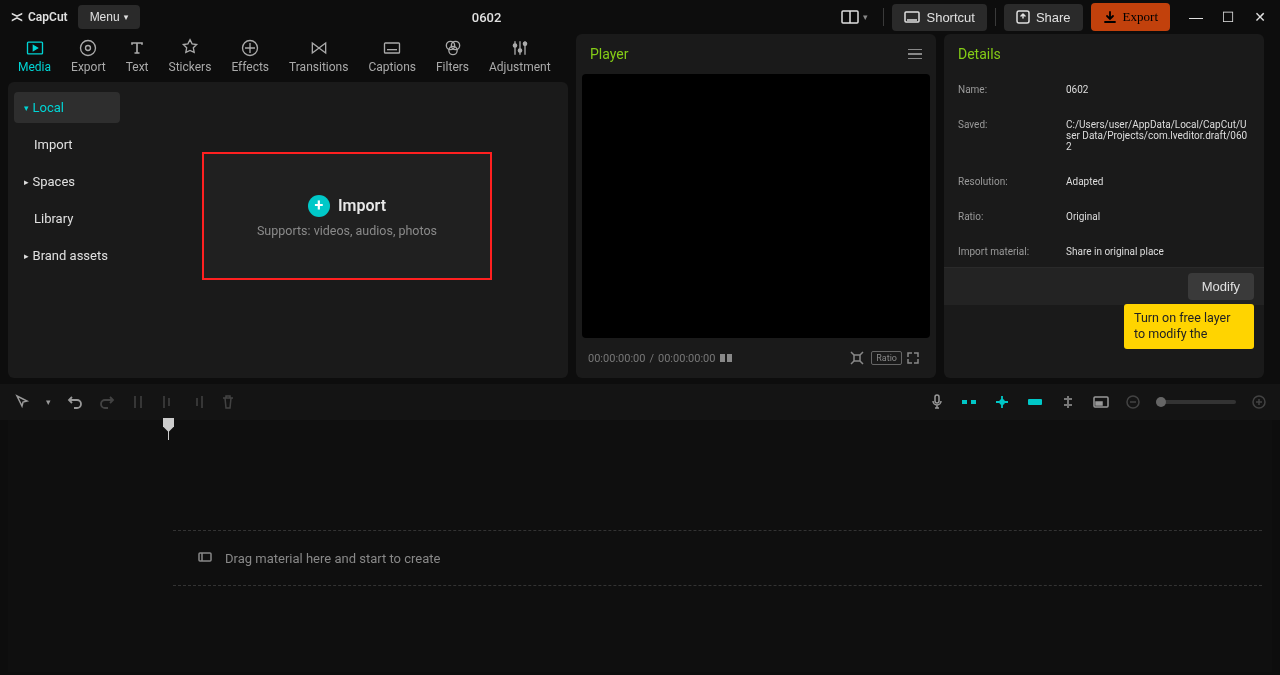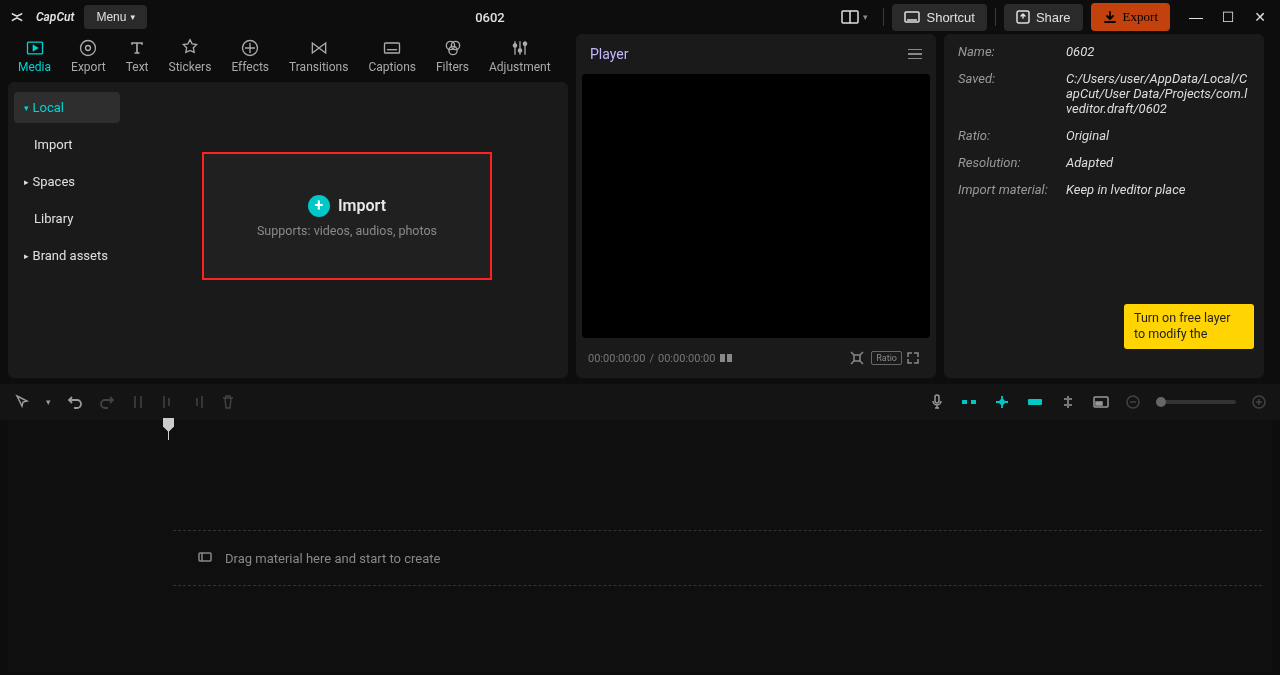--- a/index.html
+++ b/index.html
@@ -15,24 +15,23 @@
 .titlebar {
   height: 34px;
   display: flex;
   align-items: center;
   padding: 0 10px;
   gap: 10px;
 }
 .logo {
   display: flex;
   align-items: flex-start;
-  gap: 12px;
+  gap: 4px;
   font-weight: 600;
   font-size: 12px;
-  font-style: italic;
 }
 .logo-icon {
   width: 14px;
   height: 14px;
   display: inline-flex;
   align-items: center;
 }
 .menu-btn {
   background: #2a2a2a;
   border: none;
@@ -211,21 +210,21 @@
   flex-direction: column;
   position: relative;
 }
 .panel-header {
   height: 40px;
   display: flex;
   align-items: center;
   justify-content: space-between;
   padding: 0 14px;
   font-size: 14px;
-  color: #c4b5fd;
+  color: #84cc16;
 }
 .hamburger {
   display: flex;
   flex-direction: column;
   gap: 3px;
   cursor: pointer;
 }
 .hamburger span {
   width: 14px;
   height: 1.5px;
@@ -266,25 +265,24 @@
   background: #1a1a1a;
   border-radius: 6px;
   display: flex;
   flex-direction: column;
   position: relative;
 }
 .details-body {
   padding: 10px 14px;
   display: flex;
   flex-direction: column;
-  gap: 12px;
-  font-size: 13px;
+  gap: 24px;
+  font-size: 10px;
   color: #ccc;
   overflow: hidden;
-  font-style: italic;
 }
 .detail-row {
   display: flex;
 }
 .detail-label {
   width: 108px;
   color: #999;
   flex-shrink: 0;
 }
 .detail-value {
@@ -575,43 +573,49 @@
       <div class="ratio-box">Ratio</div>
       <div class="ctrl-icon">
         <svg width="14" height="14" viewBox="0 0 14 14" fill="none" stroke="currentColor" stroke-width="1.5">
             <path d="M2 6V2h4M12 8v4H8M8 2h4v4M6 12H2V8"></path>
           </svg>
       </div>
     </div>
   </div>
 
   <div class="details-panel">
+    <div class="panel-header">
+      <span>Details</span>
+    </div>
     <div class="details-body">
       <div class="detail-row">
         <div class="detail-label">Name:</div>
         <div class="detail-value">0602</div>
       </div>
       <div class="detail-row">
         <div class="detail-label">Saved:</div>
         <div class="detail-value">C:/Users/user/AppData/Local/CapCut/User Data/Projects/com.lveditor.draft/0602</div>
       </div>
       <div class="detail-row">
+        <div class="detail-label">Resolution:</div>
+        <div class="detail-value">Adapted</div>
+      </div>
+      <div class="detail-row">
         <div class="detail-label">Ratio:</div>
         <div class="detail-value">Original</div>
       </div>
       <div class="detail-row">
-        <div class="detail-label">Resolution:</div>
-        <div class="detail-value">Adapted</div>
-      </div>
-      <div class="detail-row">
         <div class="detail-label">Import material:</div>
-        <div class="detail-value">Keep in lveditor place</div>
+        <div class="detail-value">Share in original place</div>
       </div>
     </div>
     <div class="tooltip">Turn on free layer to modify the</div>
+    <div class="modify-bar">
+      <button class="modify-btn">Modify</button>
+    </div>
   </div>
 </div>
 
 <div class="timeline-toolbar">
   <div class="tb-icon">
     <svg width="16" height="16" viewBox="0 0 16 16" fill="none" stroke="currentColor" stroke-width="1.5">
         <path d="M3 2l10 5-4 1-1 4z"></path>
       </svg>
   </div>
   <div class="tb-icon" style="font-size:9px">▾</div>

